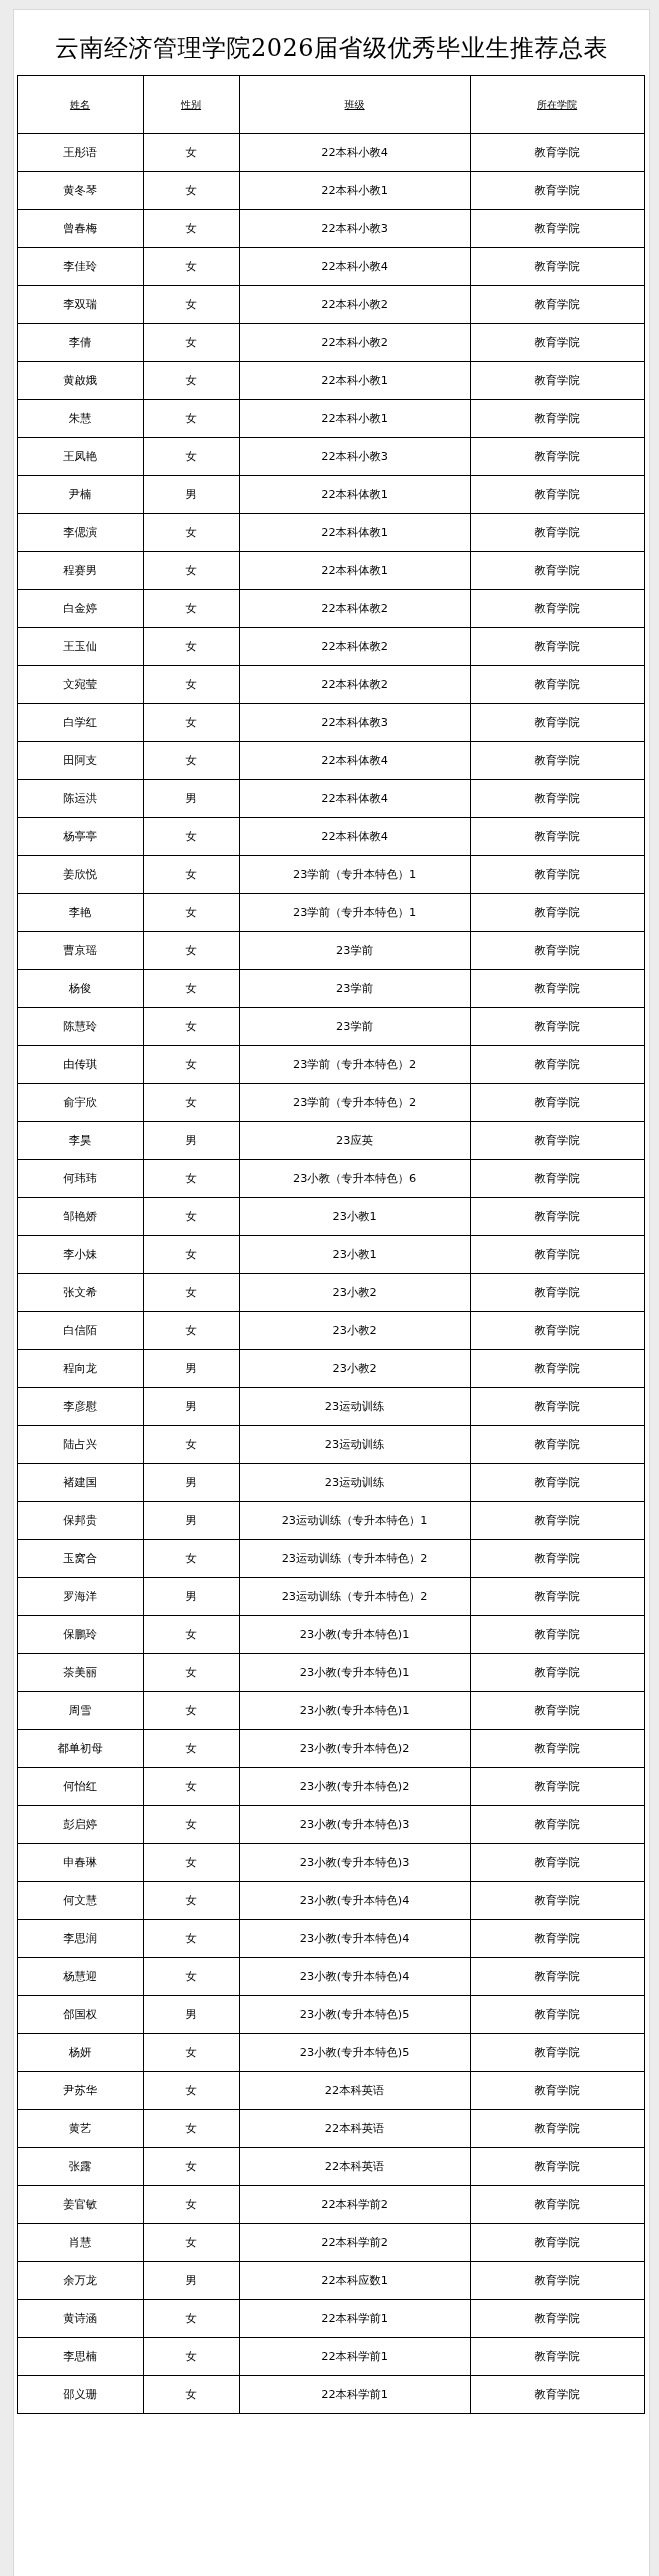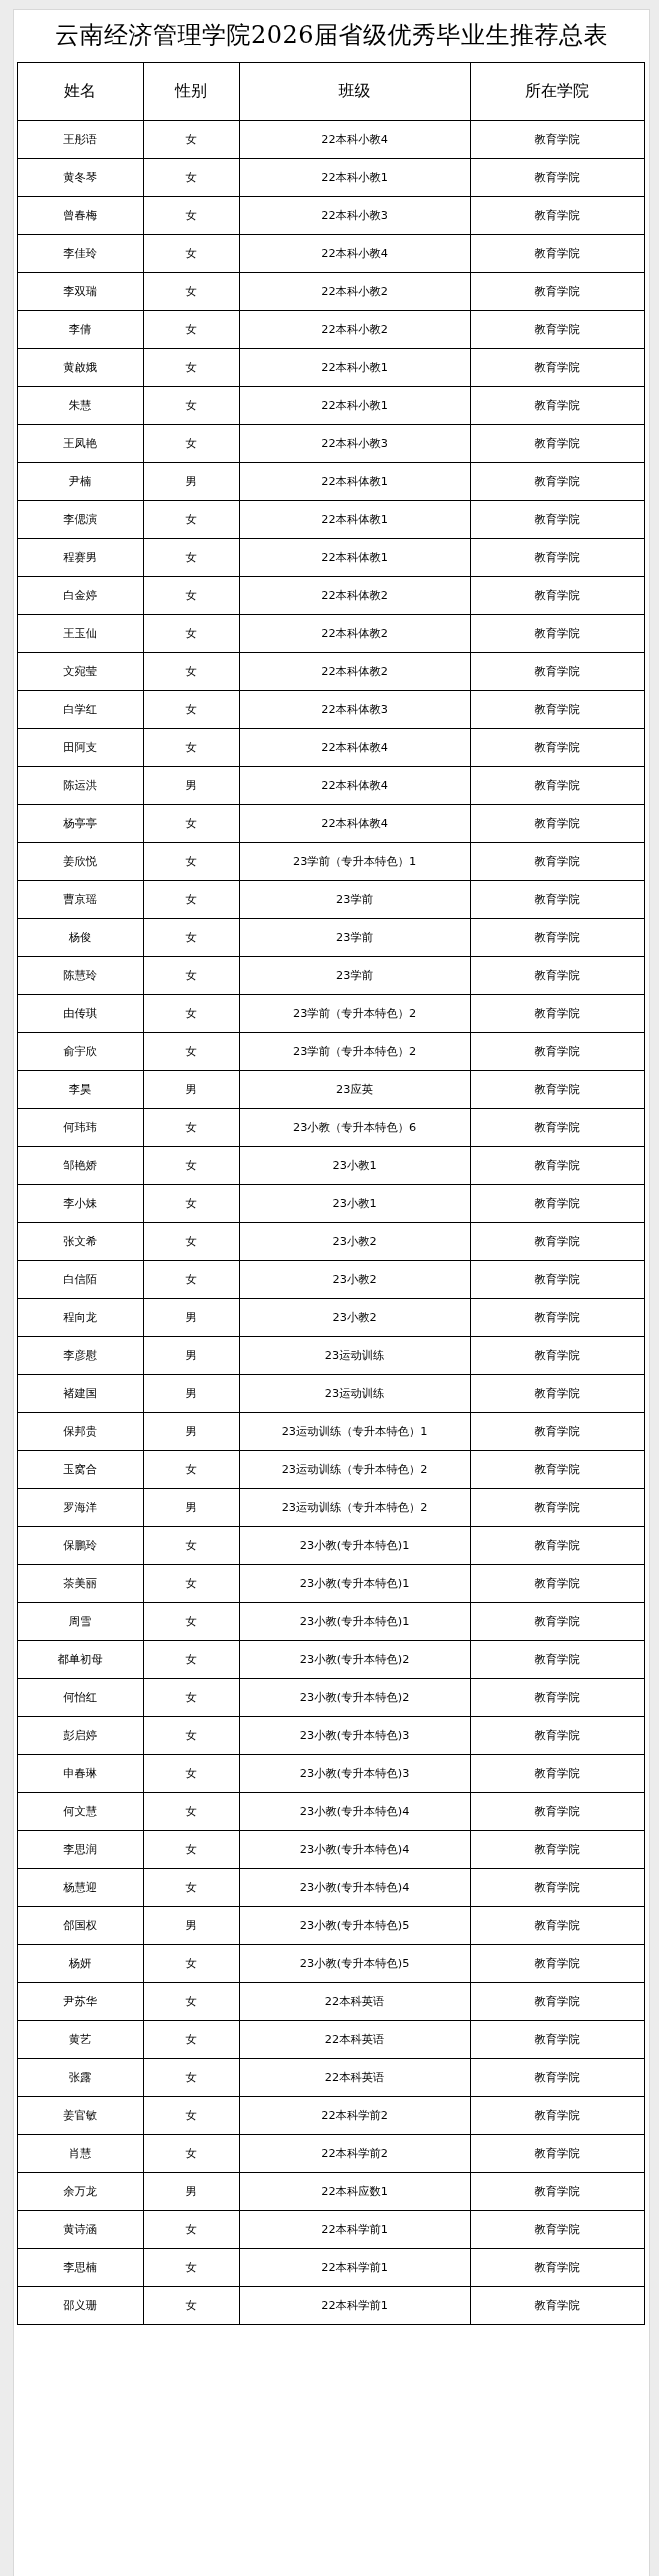--- a/index.html
+++ b/index.html
@@ -13,21 +13,21 @@
   .page {
     position:absolute; left:13px; top:9.3px;
     width:635px; height:3643px;
     background:#ffffff;
     border-left:0.5px solid #d8d8d8;
     border-top:0.5px solid #d8d8d8;
     border-right:0.5px solid #d8d8d8;
   }
   .doc-title {
     text-align:center;
-    padding-top:10px;
+    padding-top:23px;
     height:42px;
     font-size:24px;
     line-height:31px;
     letter-spacing:0.5px;
     font-weight:400;
     color:#000;
     font-family:"DejaVu Serif","Liberation Serif",serif;
     white-space:nowrap;
   }
   table.roster {
@@ -41,21 +41,22 @@
     border:1px solid #000;
     text-align:center;
     vertical-align:middle;
     overflow:hidden;
     white-space:nowrap;
     font-weight:normal;
     padding:0;
   }
   table.roster th {
     height:57px;
-    font-size:16px;
+    font-size:10px;
+    text-decoration:underline;
   }
   table.roster td {
     height:37px;
     font-size:11.3px;
   }
   col.c-name    { width:126px; }
   col.c-gender  { width:96px; }
   col.c-class   { width:231px; }
   col.c-college { width:174px; }
 </style>
@@ -195,20 +196,26 @@
           <td>22本科体教4</td>
           <td>教育学院</td>
         </tr>
         <tr>
           <td>姜欣悦</td>
           <td>女</td>
           <td>23学前（专升本特色）1</td>
           <td>教育学院</td>
         </tr>
         <tr>
+          <td>李艳</td>
+          <td>女</td>
+          <td>23学前（专升本特色）1</td>
+          <td>教育学院</td>
+        </tr>
+        <tr>
           <td>曹京瑶</td>
           <td>女</td>
           <td>23学前</td>
           <td>教育学院</td>
         </tr>
         <tr>
           <td>杨俊</td>
           <td>女</td>
           <td>23学前</td>
           <td>教育学院</td>
@@ -269,20 +276,26 @@
         </tr>
         <tr>
           <td>程向龙</td>
           <td>男</td>
           <td>23小教2</td>
           <td>教育学院</td>
         </tr>
         <tr>
           <td>李彦慰</td>
           <td>男</td>
+          <td>23运动训练</td>
+          <td>教育学院</td>
+        </tr>
+        <tr>
+          <td>陆占兴</td>
+          <td>女</td>
           <td>23运动训练</td>
           <td>教育学院</td>
         </tr>
         <tr>
           <td>褚建国</td>
           <td>男</td>
           <td>23运动训练</td>
           <td>教育学院</td>
         </tr>
         <tr>

